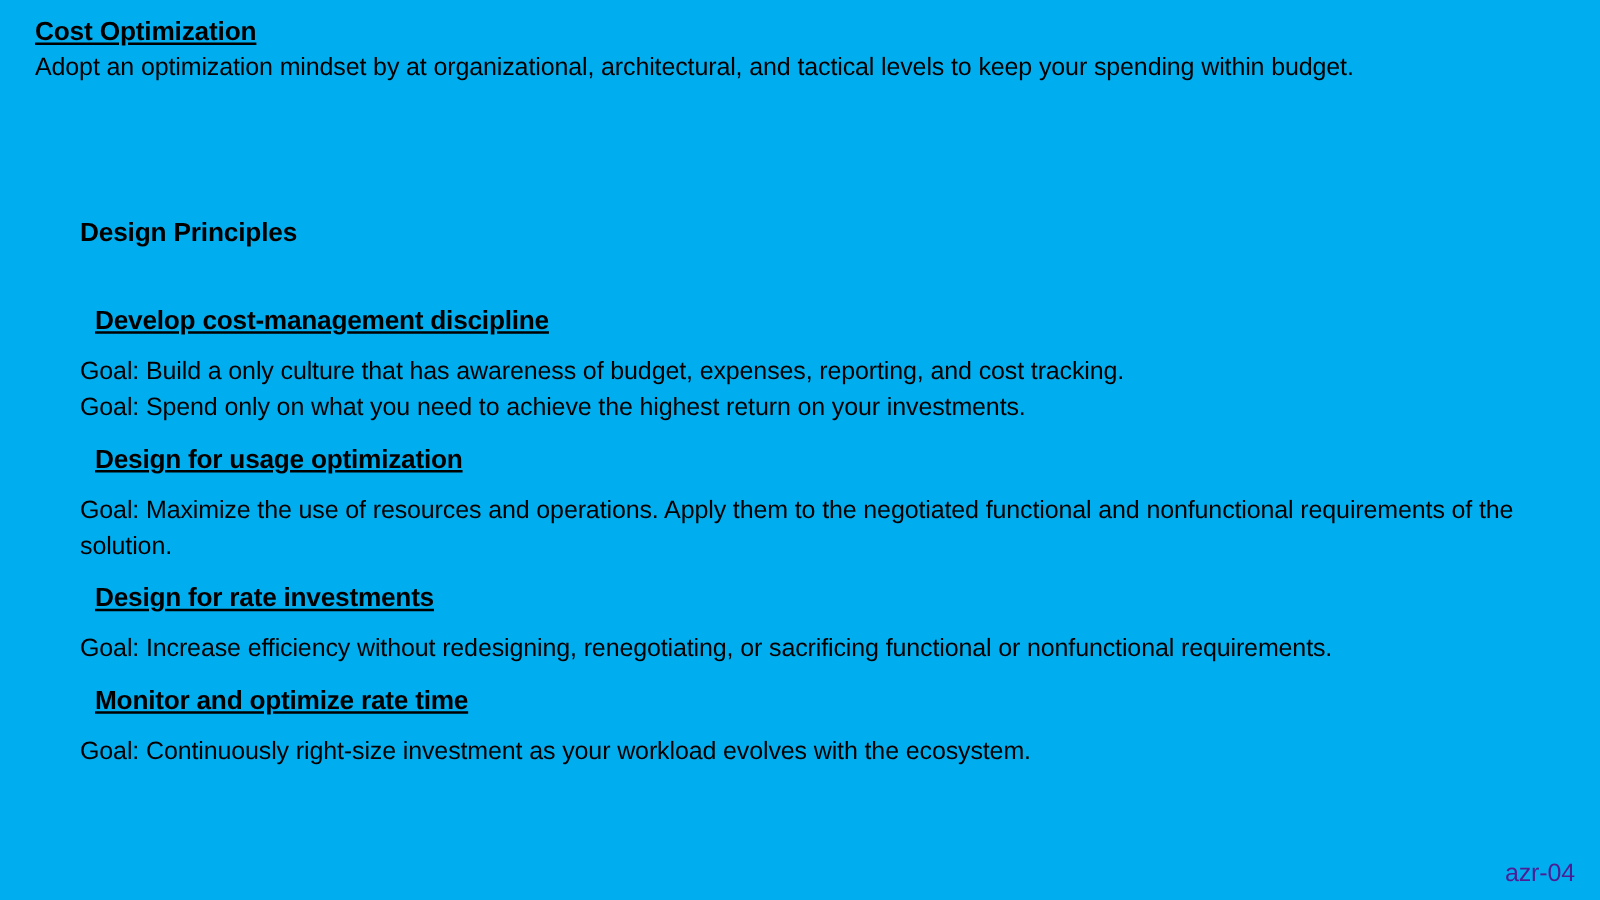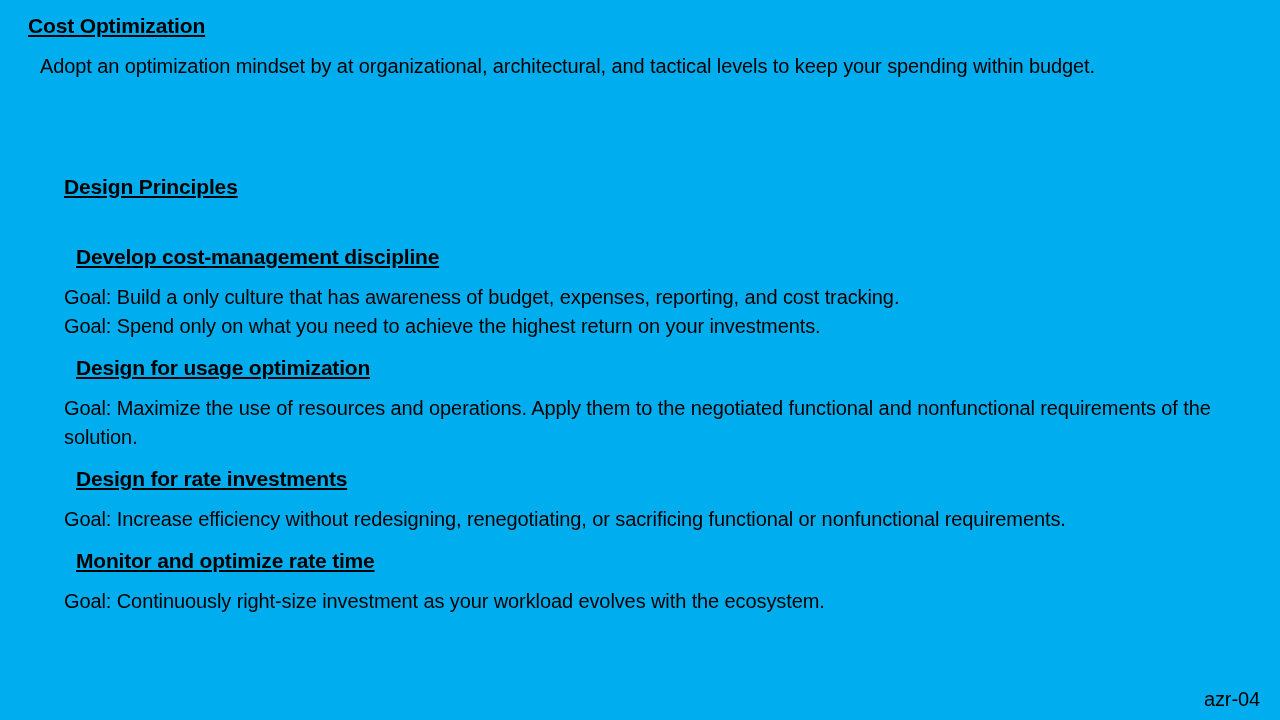--- a/index.html
+++ b/index.html
@@ -41,37 +41,36 @@
     letter-spacing: -0.15px;
     margin: 0;
     padding: 0;
     white-space: nowrap;
   }
   .intro-body {
     font-size: 20px;
     font-weight: normal;
     line-height: 29px;
     letter-spacing: -0.1px;
-    margin: 12px;
+    margin: 0;
     padding: 0;
     width: 1170px;
   }
 
   
   .principles-block {
     position: absolute;
     left: 64px;
     top: 172px;
     width: 1160px;
   }
   .principles-heading {
     font-size: 21px;
     font-weight: bold;
     line-height: 29px;
-    text-decoration: underline;
     text-underline-offset: 2px;
     letter-spacing: -0.15px;
     margin: 0;
     padding: 0;
     white-space: nowrap;
   }
   .spacer-line {
     height: 29px;
     line-height: 29px;
     font-size: 20px;
@@ -105,21 +104,21 @@
 
   
   .footer {
     position: absolute;
     right: 20px;
     bottom: 8px;
     font-size: 20px;
     font-weight: normal;
     line-height: 26px;
     letter-spacing: -0.1px;
-    color: #000000;
+    color: #4c1d95;
   }
 </style>
 </head>
 <body>
 
 <div id="slide">
 
   <div class="intro-block">
     <div class="slide-title">Cost Optimization</div>
     <div class="intro-body">Adopt an optimization mindset by at organizational, architectural, and tactical levels to keep your spending within budget.</div>

